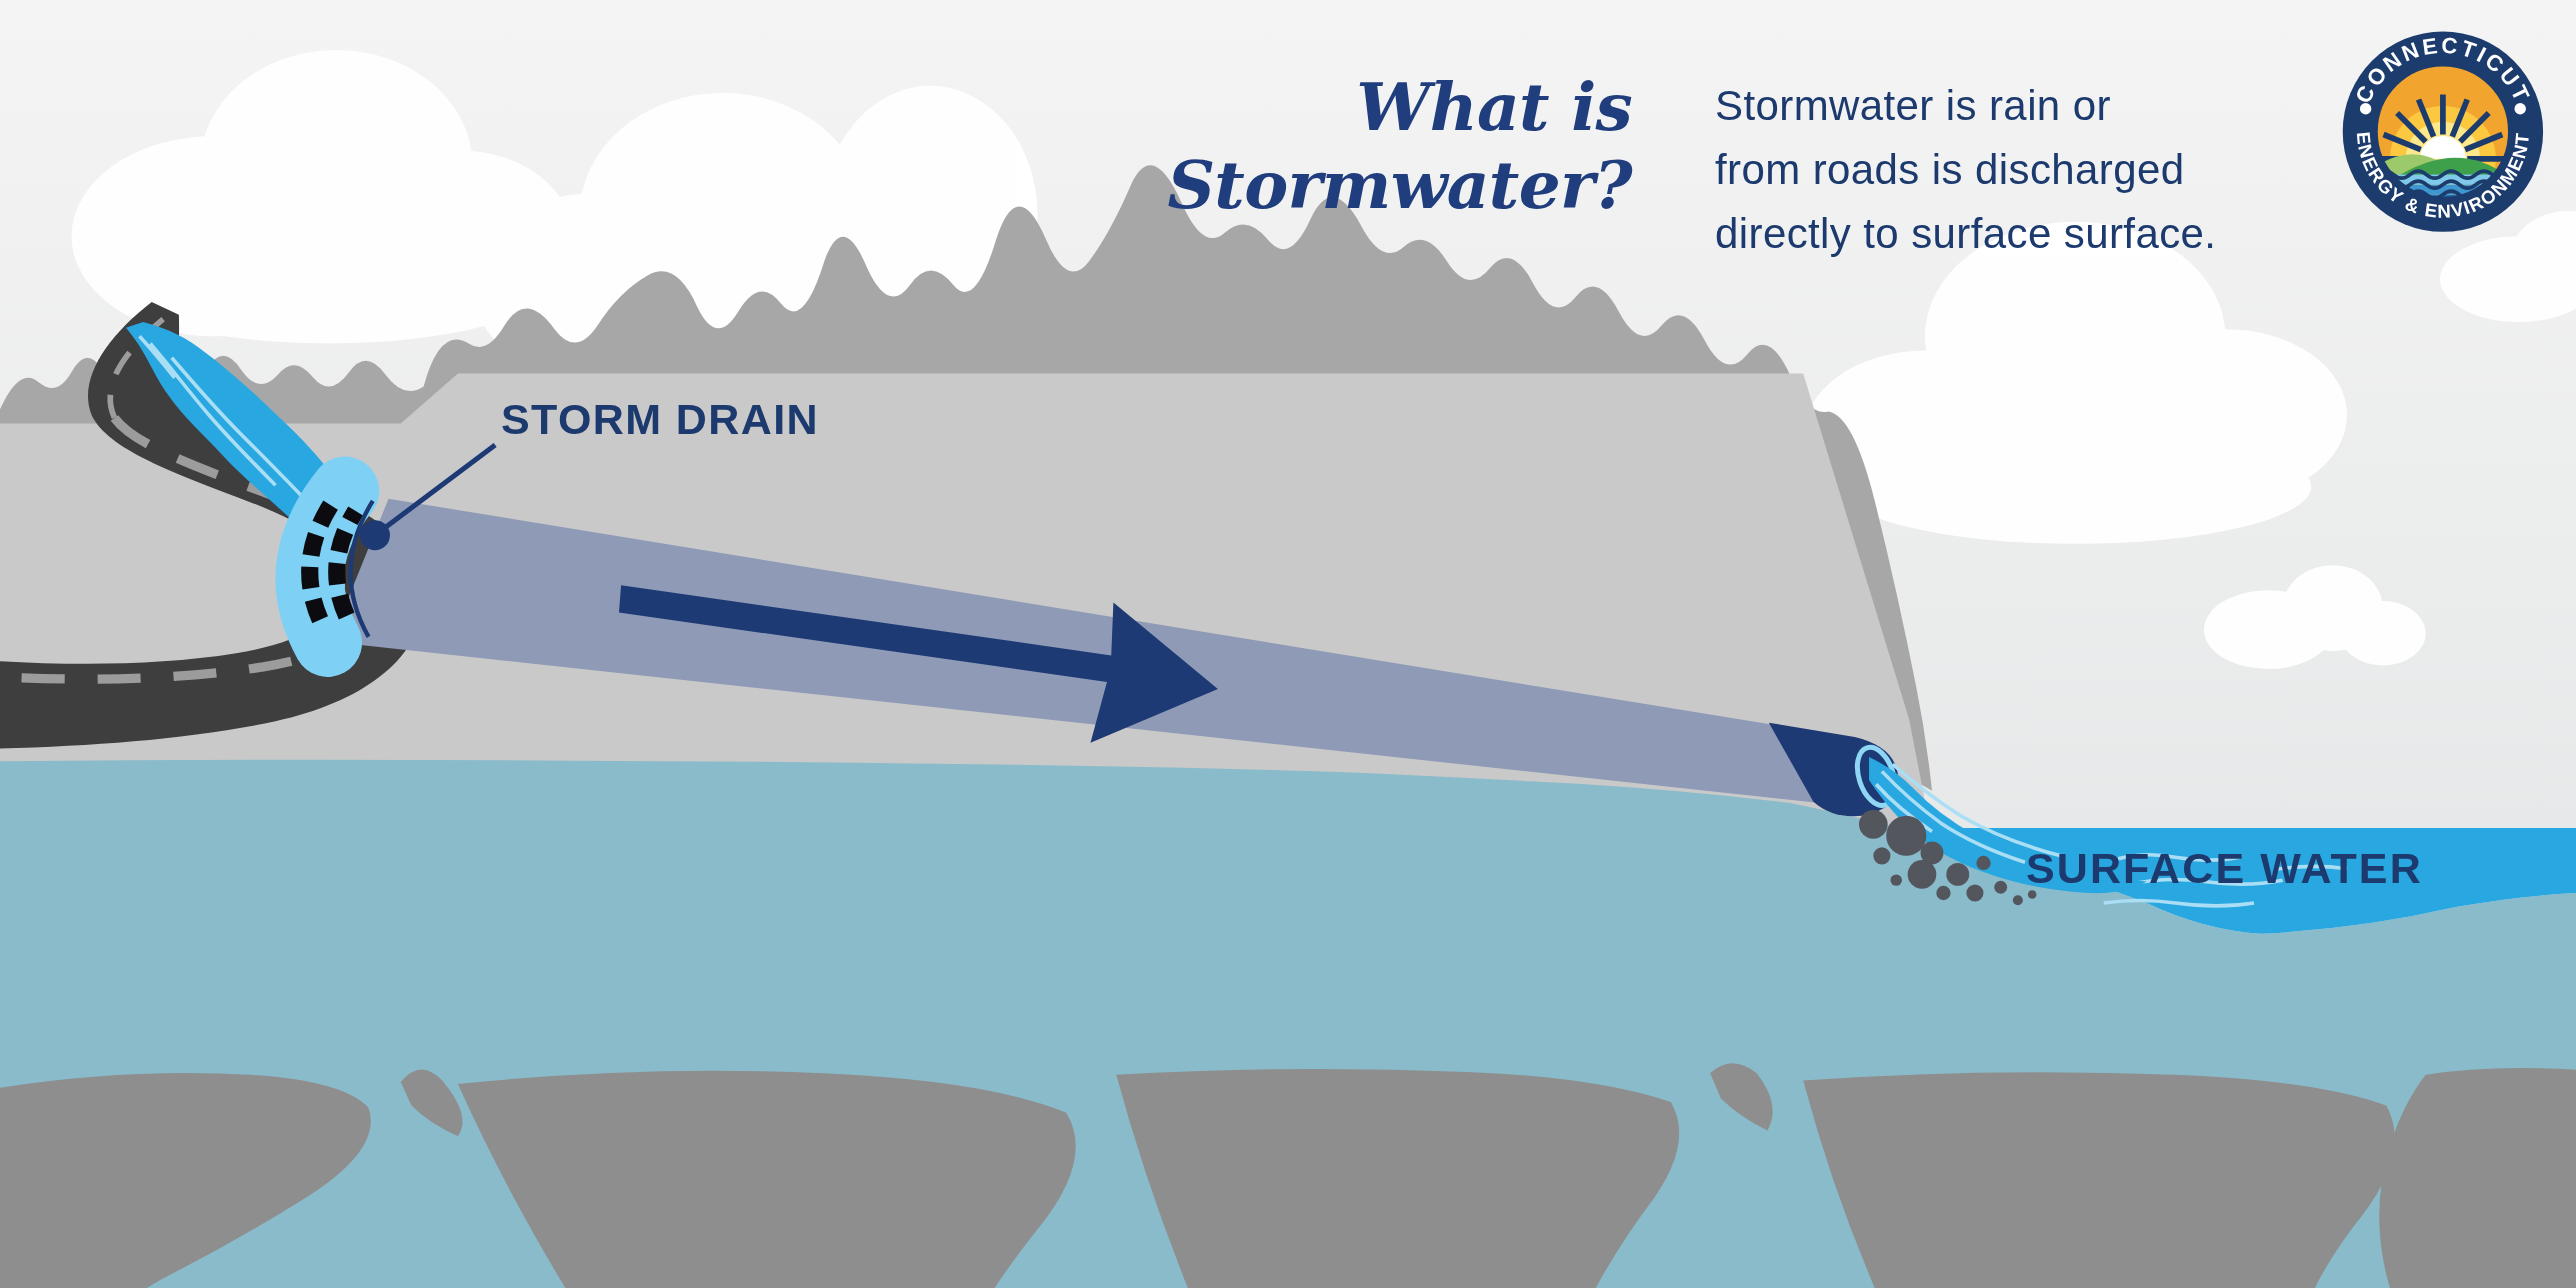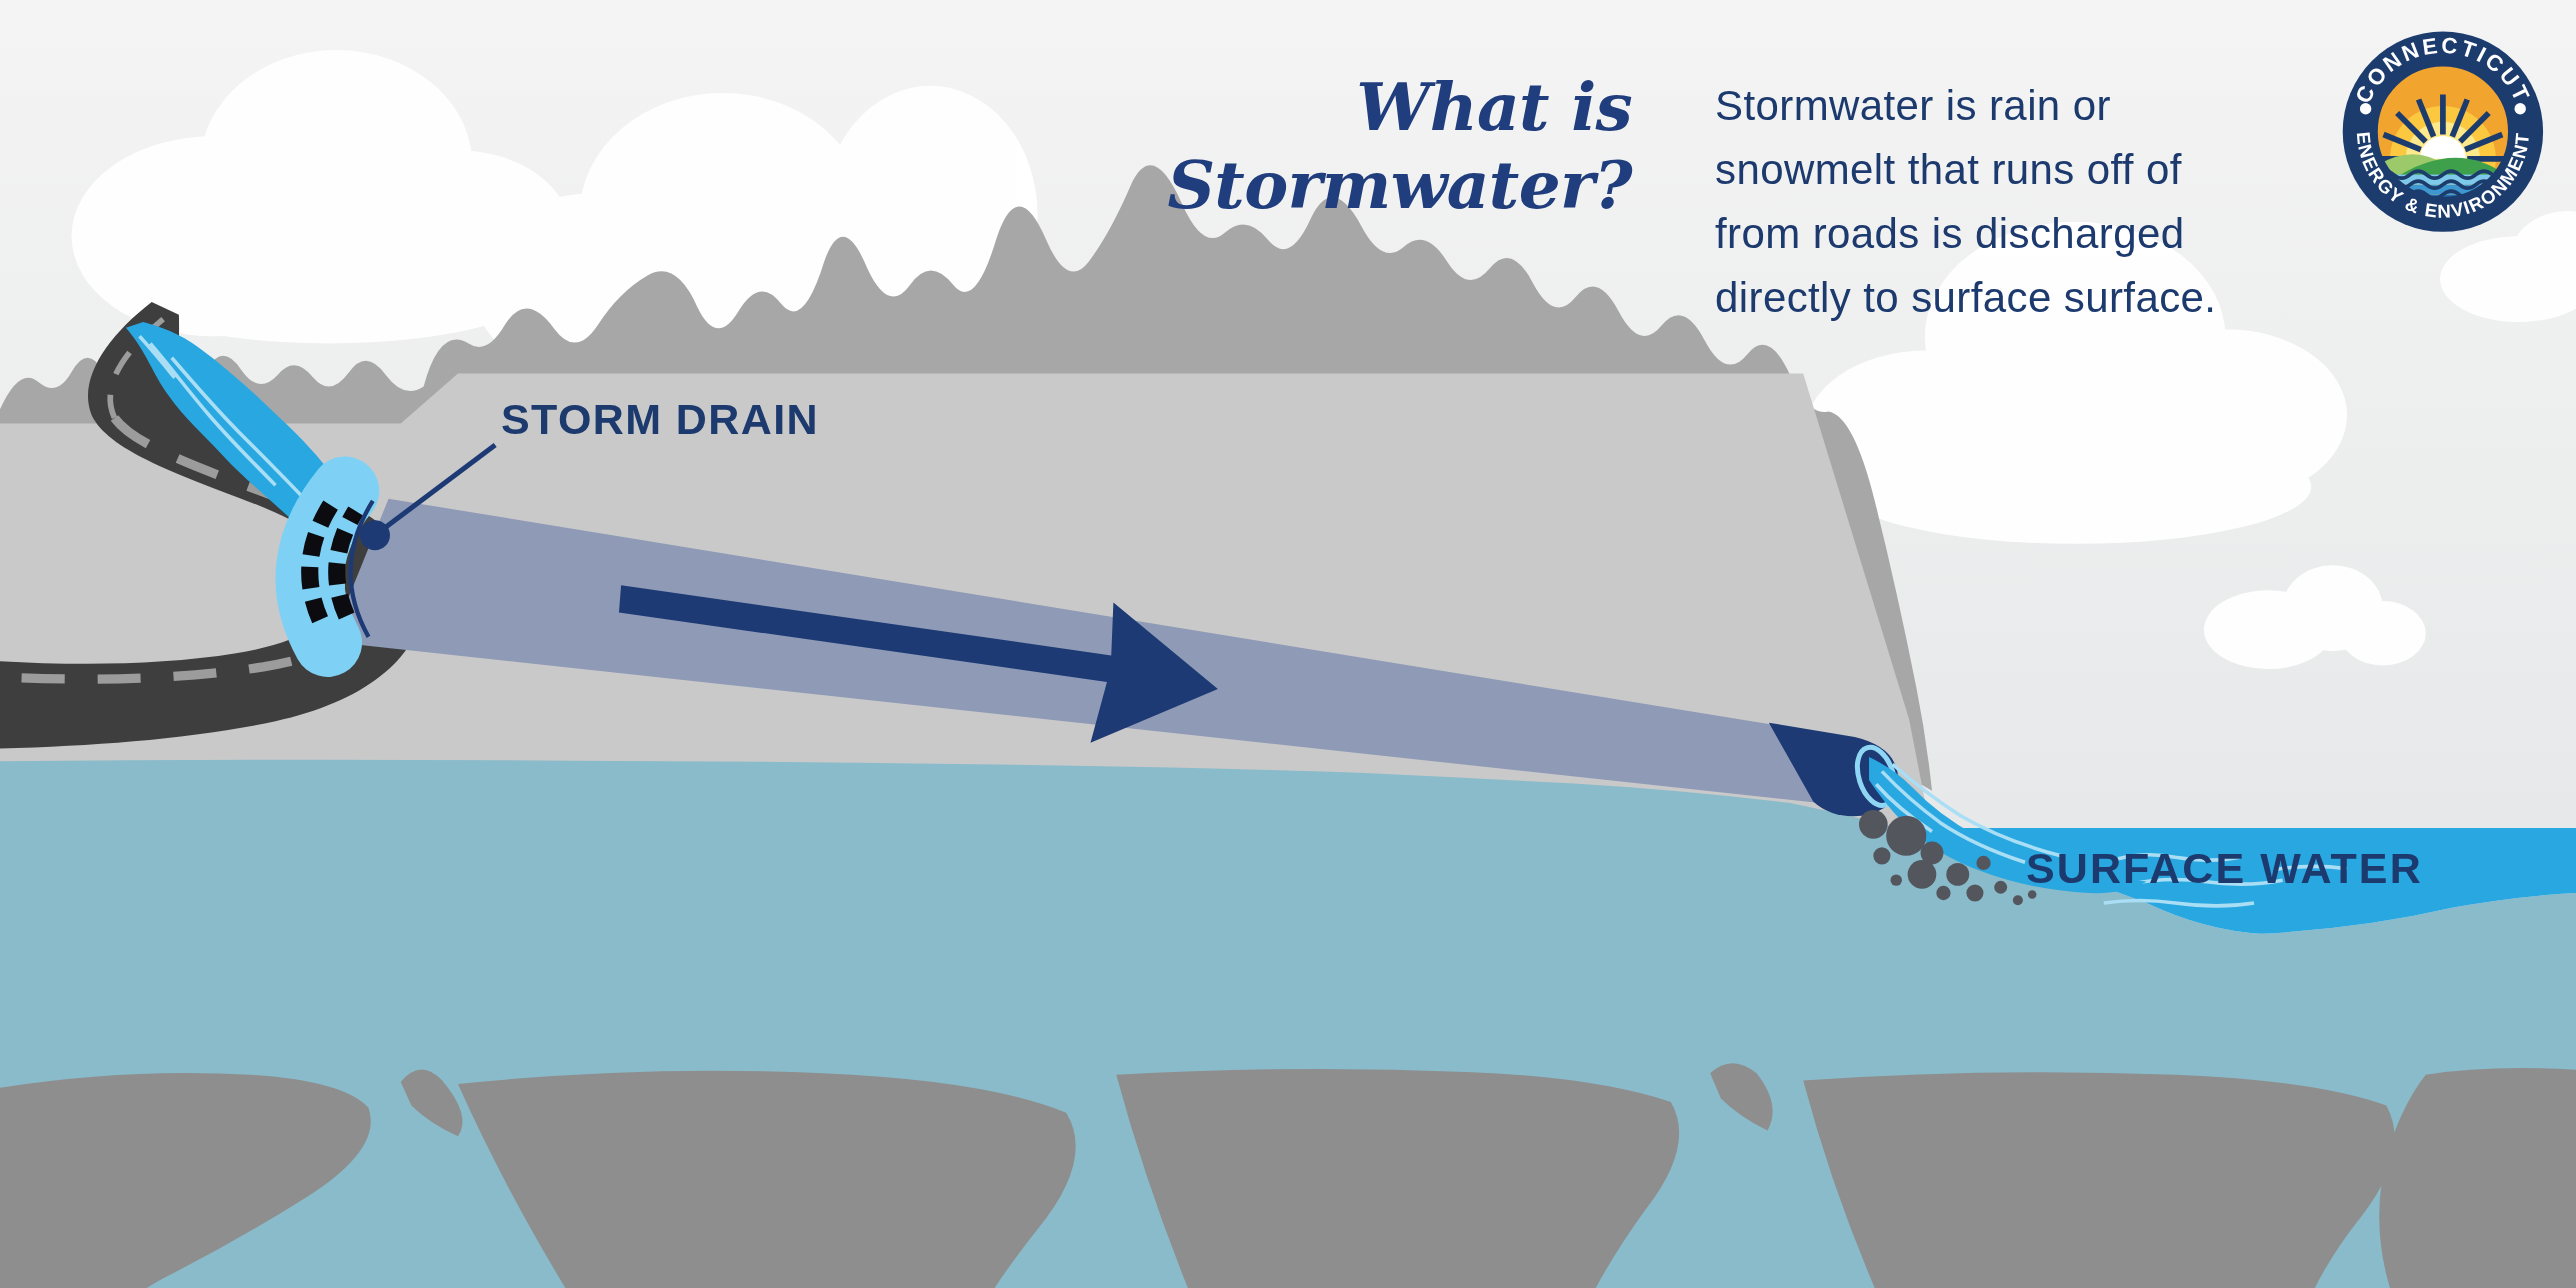--- a/index.html
+++ b/index.html
@@ -220,21 +220,20 @@
     <text font-family="Liberation Sans, sans-serif" font-weight="bold" font-size="26" fill="#ffffff" letter-spacing="2">
       <textPath href="#arcBottom" startOffset="50%" text-anchor="middle">ENERGY &amp; ENVIRONMENT</textPath>
     </text>
   </g>
 </svg>
 
 <div class="txt title">What is Stormwater?</div>
 
 <div class="txt desc">
   <div>Stormwater is rain or</div>
-  <div>snowmelt that runs off of</div>
   <div>from roads is discharged</div>
   <div>directly to surface surface.</div>
 </div>
 
 <div class="txt lbl lbl-storm">STORM DRAIN</div>
 <div class="txt lbl lbl-surface">SURFACE WATER</div>
 
 </div>
 
 

